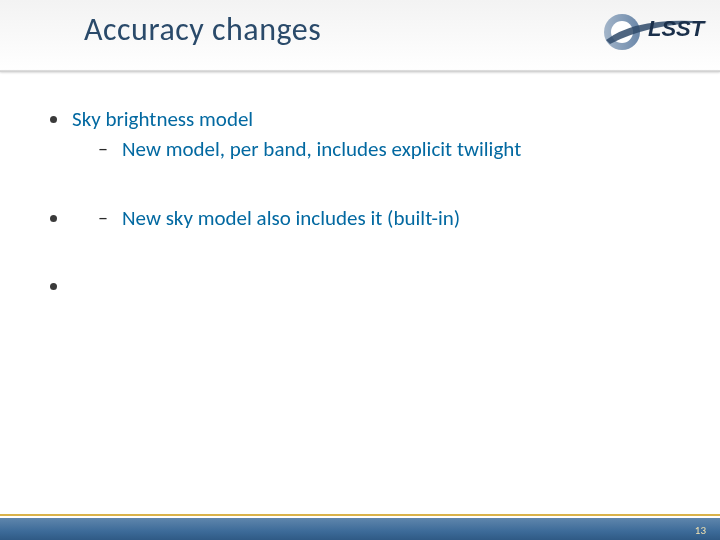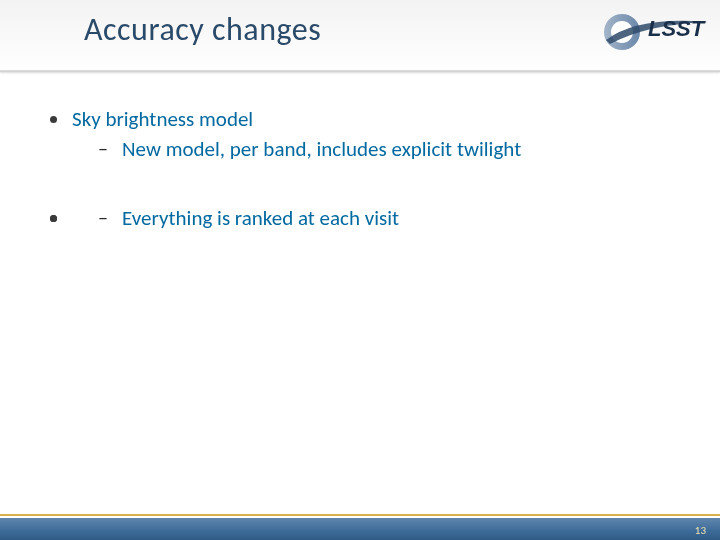--- a/index.html
+++ b/index.html
@@ -146,26 +146,26 @@
   <div class="content">
 
     <div class="item">
       <span>Sky brightness model</span>
       <div class="subitem">
         <span>New model, per band, includes explicit twilight</span>
       </div>
     </div>
 
     <div class="item">
+      <div class="subitem">
+        <span>New sky model also includes it (built-in)</span>
+      </div>
     </div>
 
     <div class="item">
-      <div class="subitem">
-        <span>Everything is ranked at each visit</span>
-      </div>
     </div>
 
   </div>
 
   <div class="footer">
     <div class="footer-line"></div>
     <div class="footer-bar"></div>
     <div class="pagenum">13</div>
   </div>
 

